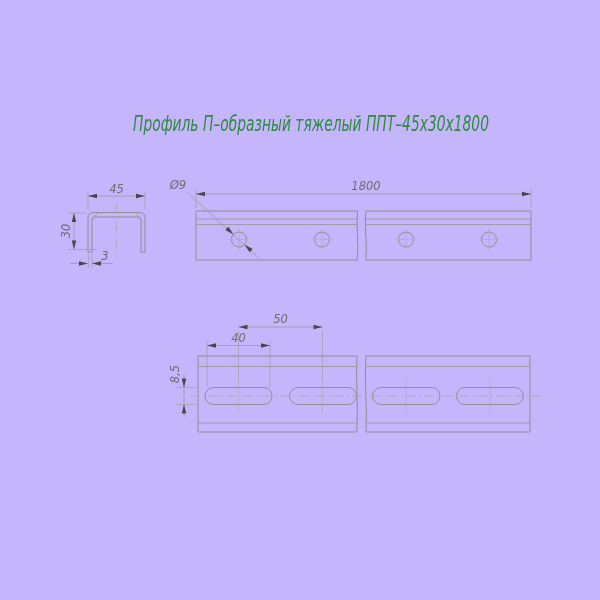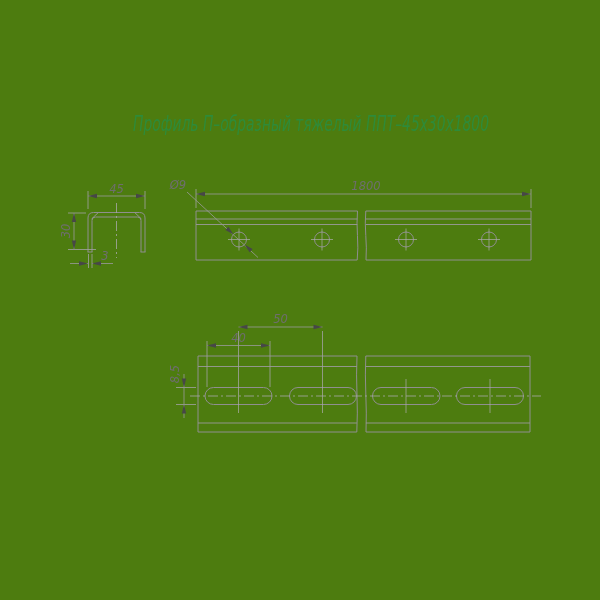--- a/index.html
+++ b/index.html
@@ -1,16 +1,16 @@
 <!DOCTYPE html>
 <html><head>
 <meta charset="utf-8">
 <style>
   html,body{margin:0;padding:0;background:#ffffff;}
-  .stage{position:relative;width:600px;height:600px;background:#4d7c0f;overflow:hidden;
+  .stage{position:relative;width:600px;height:600px;background:#c4b5fd;overflow:hidden;
          font-family:"Liberation Sans", sans-serif;}
   svg{display:block;}
   
   .outline{stroke:#8f8f8f;stroke-width:1;fill:none;}
   .inner{stroke:#9a9a9a;stroke-width:0.9;fill:none;}
   .dimline{stroke:#9a9a9a;stroke-width:0.8;fill:none;}
   .extline{stroke:#a2a2a2;stroke-width:0.8;fill:none;}
   .thin{stroke:#adadad;stroke-width:0.7;fill:none;}
   .centerline{stroke:#a8a8a8;stroke-width:0.8;fill:none;stroke-dasharray:10 3 2 3;}
   .arrow{fill:#474747;stroke:none;}

